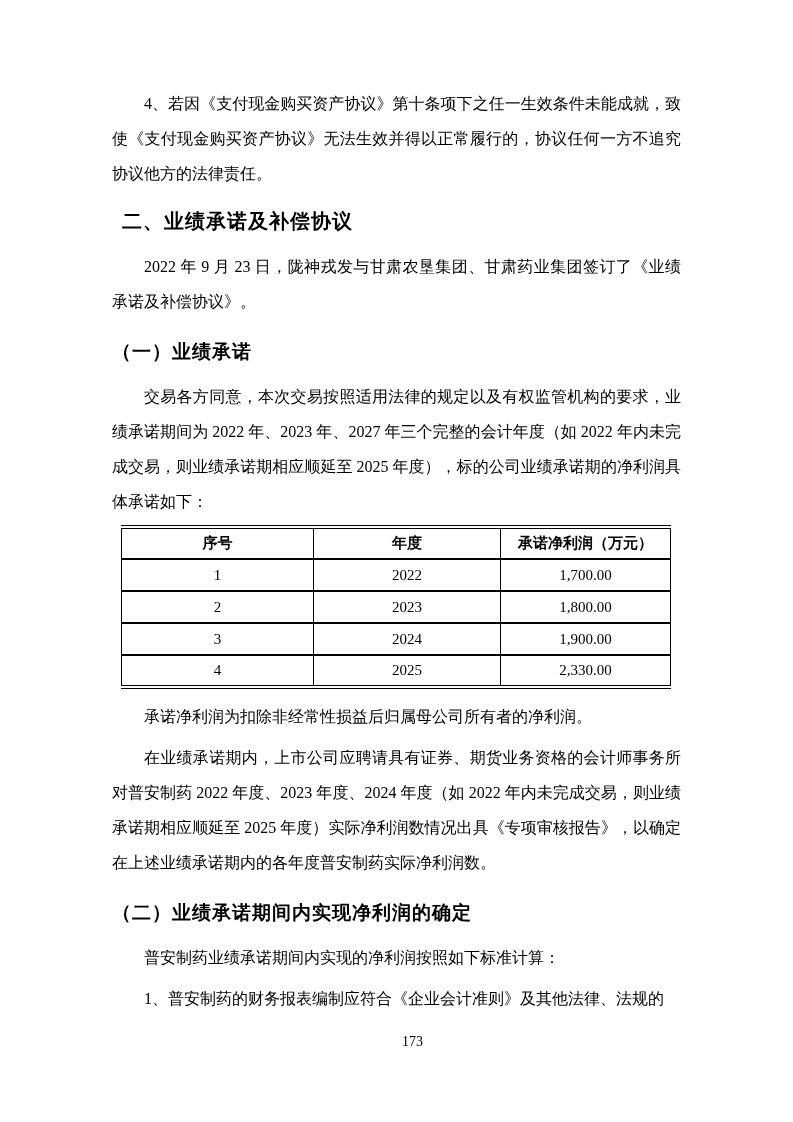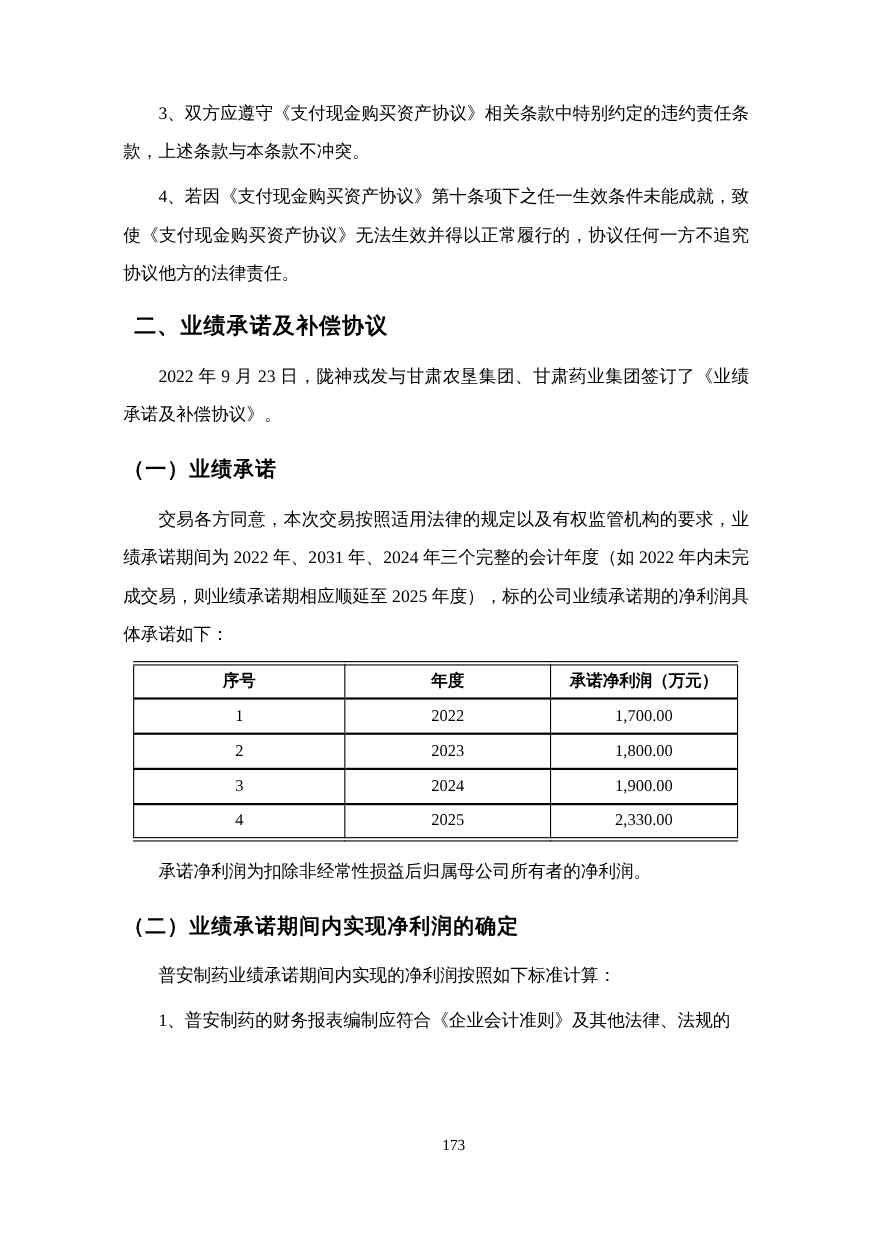--- a/index.html
+++ b/index.html
@@ -78,31 +78,30 @@
     text-align: center;
     font-size: 14px;
     font-family: "Liberation Serif", "DejaVu Serif", serif;
   }
 </style>
 </head>
 <body>
 
 <div class="page">
 
-  <p class="body-text">3、双方应遵守《支付现金购买资产协议》相关条款中特别约定的违约责任条款，上述条款与本条款不冲突。</p>
 
   <p class="body-text">4、若因《支付现金购买资产协议》第十条项下之任一生效条件未能成就，致使《支付现金购买资产协议》无法生效并得以正常履行的，协议任何一方不追究协议他方的法律责任。</p>
 
   <h2 class="sec-heading">二、业绩承诺及补偿协议</h2>
 
   <p class="body-text">2022 年 9 月 23 日，陇神戎发与甘肃农垦集团、甘肃药业集团签订了《业绩承诺及补偿协议》。</p>
 
   <h3 class="sub-heading">（一）业绩承诺</h3>
 
-  <p class="body-text">交易各方同意，本次交易按照适用法律的规定以及有权监管机构的要求，业绩承诺期间为 2022 年、2031 年、2024 年三个完整的会计年度（如 2022 年内未完成交易，则业绩承诺期相应顺延至 2025 年度），标的公司业绩承诺期的净利润具体承诺如下：</p>
+  <p class="body-text">交易各方同意，本次交易按照适用法律的规定以及有权监管机构的要求，业绩承诺期间为 2022 年、2023 年、2027 年三个完整的会计年度（如 2022 年内未完成交易，则业绩承诺期相应顺延至 2025 年度），标的公司业绩承诺期的净利润具体承诺如下：</p>
 
   <table class="profit-table">
     <colgroup>
         <col class="c1">
         <col class="c2">
         <col class="c3">
       </colgroup>
     <thead>
       <tr>
         <th>序号</th>
@@ -129,20 +128,21 @@
       <tr>
         <td>4</td>
         <td>2025</td>
         <td>2,330.00</td>
       </tr>
     </tbody>
   </table>
 
   <p class="body-text">承诺净利润为扣除非经常性损益后归属母公司所有者的净利润。</p>
 
+  <p class="body-text">在业绩承诺期内，上市公司应聘请具有证券、期货业务资格的会计师事务所对普安制药 2022 年度、2023 年度、2024 年度（如 2022 年内未完成交易，则业绩承诺期相应顺延至 2025 年度）实际净利润数情况出具《专项审核报告》，以确定在上述业绩承诺期内的各年度普安制药实际净利润数。</p>
 
   <h3 class="sub-heading">（二）业绩承诺期间内实现净利润的确定</h3>
 
   <p class="body-text">普安制药业绩承诺期间内实现的净利润按照如下标准计算：</p>
 
   <p class="body-text">1、普安制药的财务报表编制应符合《企业会计准则》及其他法律、法规的</p>
 
   <div class="page-footer">173</div>
 
 </div>

